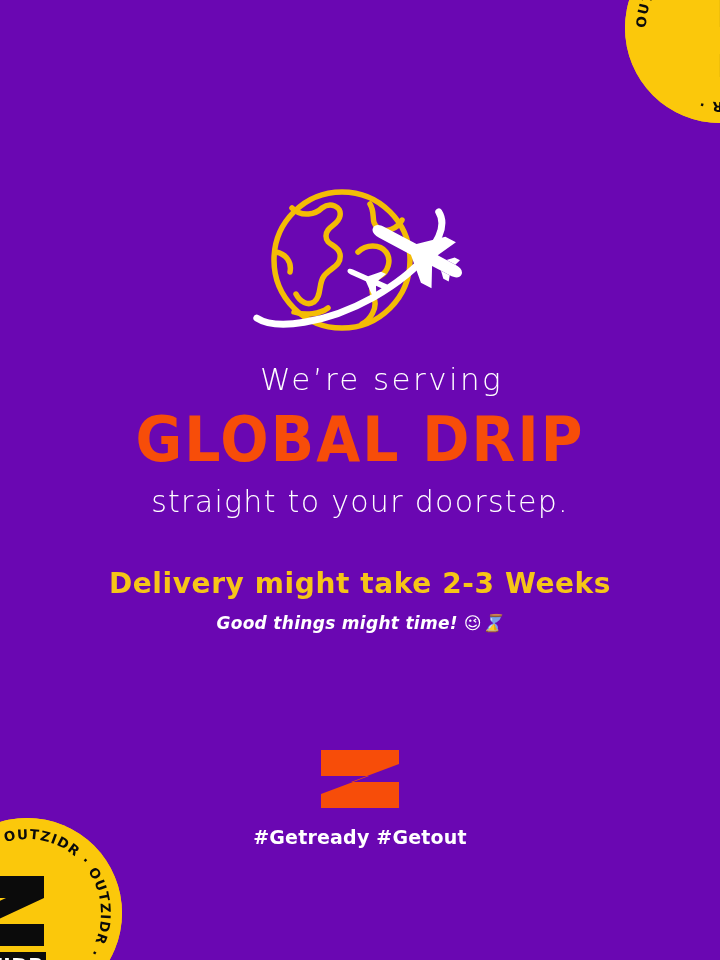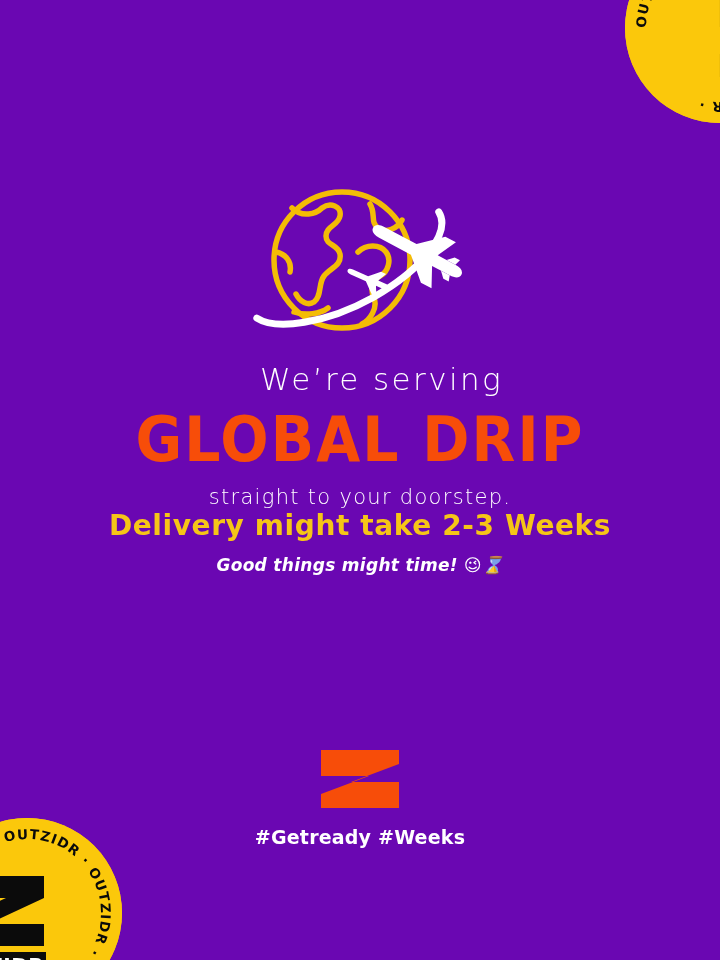--- a/index.html
+++ b/index.html
@@ -89,32 +89,33 @@
     font-size: 62px;
     font-weight: 900;
     letter-spacing: 2px;
     line-height: 1.08;
     margin-top: 9px;
     transform: scaleX(1.02);
   }
   .line-doorstep {
     color: #FFFFFF;
     font-family: "DejaVu Sans", sans-serif;
-    font-size: 21px;
+    font-size: 30px;
     font-weight: 300;
     letter-spacing: 1.3px;
     line-height: 1.15;
     margin-top: 11px;
   }
   .line-delivery {
     color: #F6C517;
     font-family: "DejaVu Sans", sans-serif;
     font-size: 28px;
     font-weight: bold;
     letter-spacing: 0.6px;
+    margin-top: 48px;
   }
   .line-subnote {
     color: #FFFFFF;
     font-family: "DejaVu Sans", sans-serif;
     font-size: 17px;
     font-weight: bold;
     font-style: italic;
     letter-spacing: 0.3px;
     margin-top: 13px;
   }
@@ -223,16 +224,16 @@
     <div class="line-delivery">Delivery might take 2-3 Weeks</div>
     <div class="line-subnote">Good things might time! 😉⌛</div>
   </div>
 
   <div class="brandmark">
     <div class="z-logo">
       <svg viewBox="0 0 78 58" aria-hidden="true">
         <path d="M 0,0 L 78,0 L 78,14 L 30,32 L 78,32 L 78,58 L 0,58 L 0,44 L 48,26 L 0,26 Z" fill="#F74D09"></path>
       </svg>
     </div>
-    <div class="hashtags">#Getready #Weeks</div>
+    <div class="hashtags">#Getready #Getout</div>
   </div>
 
 </div>
 
 </body></html>

